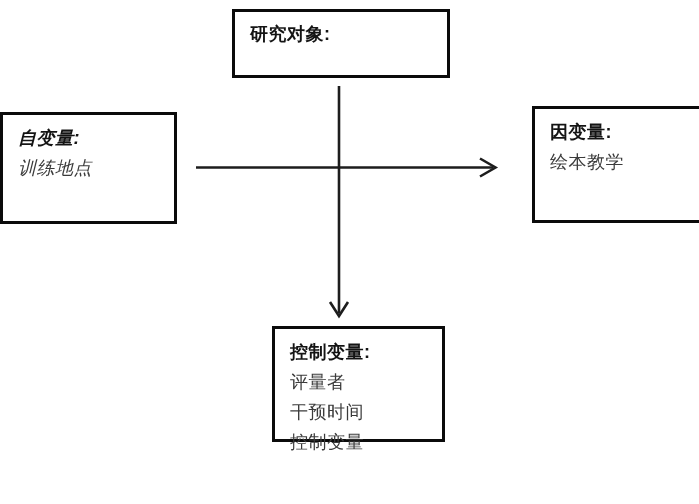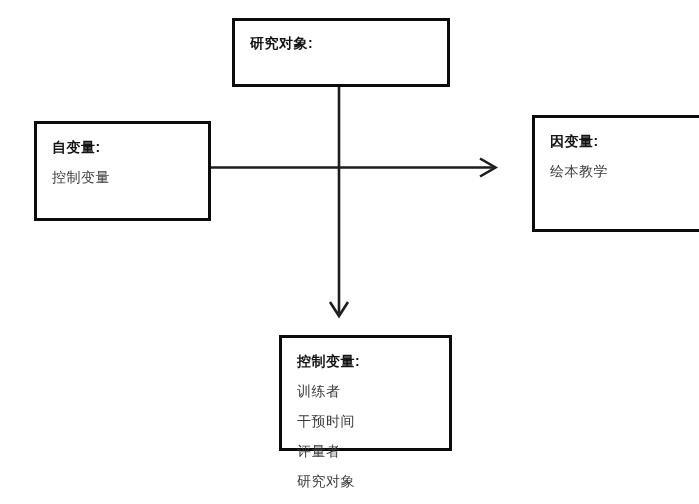--- a/index.html
+++ b/index.html
@@ -27,37 +27,36 @@
     stroke: var(--ink, #1d1d1d);
     stroke-width: 2.6;
     fill: none;
   }
   .box {
     position: absolute;
     box-sizing: border-box;
     border: 3px solid var(--border, #0b0b0b);
     background: var(--bg, #ffffff);
     padding: 8px 10px 0 15px;
-    font-size: 14px;
+    font-size: 18px;
     line-height: 30px;
     letter-spacing: 0.5px;
     white-space: nowrap;
-    margin-top: 9px;
   }
   .box-title {
     font-weight: bold;
     color: var(--title_color, #141414);
   }
   .box-line {
     color: var(--text_color, #3b3b3b);
   }
   .box-subject     { left: 232px; top: 9px;   width: 218px; height: 69px;  line-height: 29px; }
-  .box-independent { left: 34px;  top: 112px; width: 177px; height: 100px; }
+  .box-independent { left: 0;  top: 112px; width: 177px; height: 112px; font-style: italic; }
   .box-dependent   { left: 532px; top: 106px; width: 174px; height: 117px; }
-  .box-control     { left: 279px; top: 326px; width: 173px; height: 116px; }
+  .box-control     { left: 272px; top: 326px; width: 173px; height: 116px; }
 </style>
 </head>
 <body>
 
 <div class="canvas">
 
   <svg class="arrows" viewBox="0 0 699 504" xmlns="http://www.w3.org/2000/svg">
     <g>
       <line x1="196" y1="167.5" x2="493" y2="167.5"></line>
       <polyline points="480,158.5 495.5,167.5 480,176.5"></polyline>
@@ -67,29 +66,28 @@
       <polyline points="330,302 339,316 348,302"></polyline>
     </g>
   </svg>
 
   <div class="box box-subject">
     <div class="box-title">研究对象:</div>
   </div>
 
   <div class="box box-independent">
     <div class="box-title">自变量:</div>
-    <div class="box-line">控制变量</div>
+    <div class="box-line">训练地点</div>
   </div>
 
   <div class="box box-dependent">
     <div class="box-title">因变量:</div>
     <div class="box-line">绘本教学</div>
   </div>
 
   <div class="box box-control">
     <div class="box-title">控制变量:</div>
-    <div class="box-line">训练者</div>
+    <div class="box-line">评量者</div>
     <div class="box-line">干预时间</div>
-    <div class="box-line">评量者</div>
-    <div class="box-line">研究对象</div>
+    <div class="box-line">控制变量</div>
   </div>
 
 </div>
 
 </body></html>

